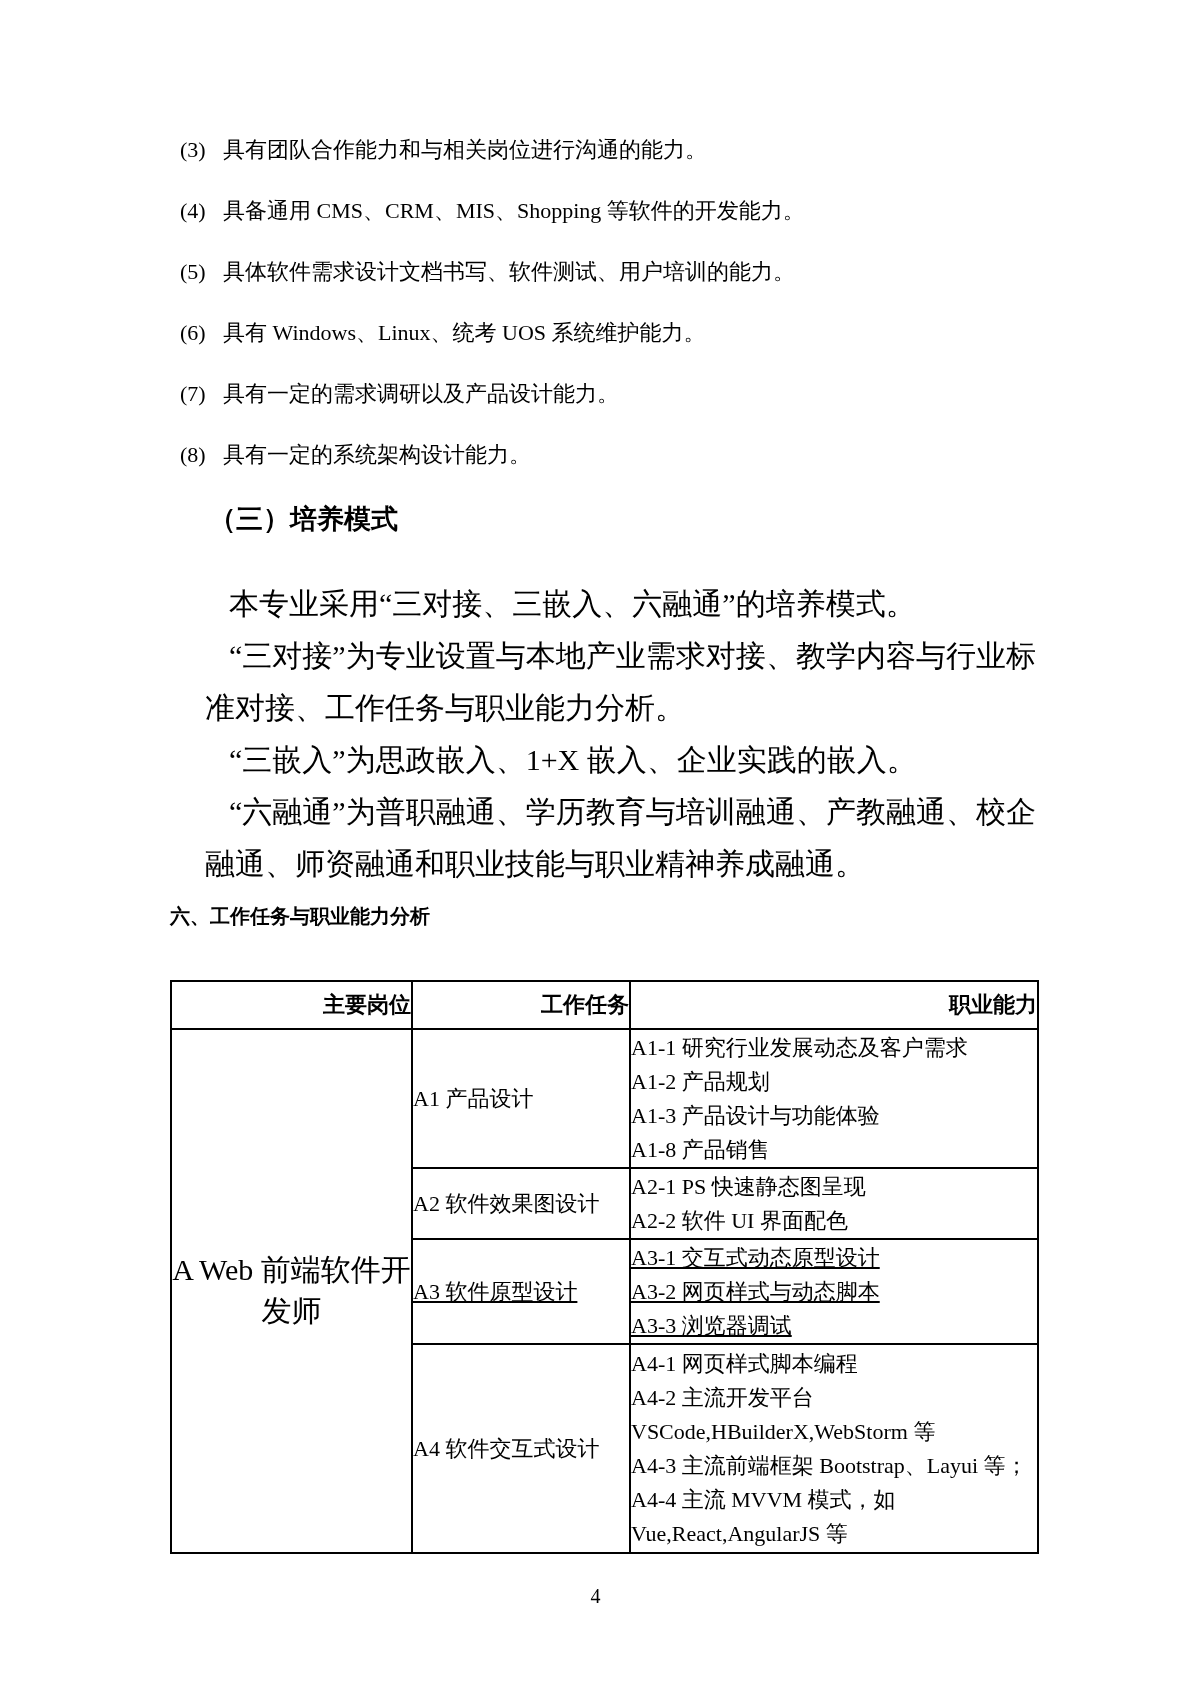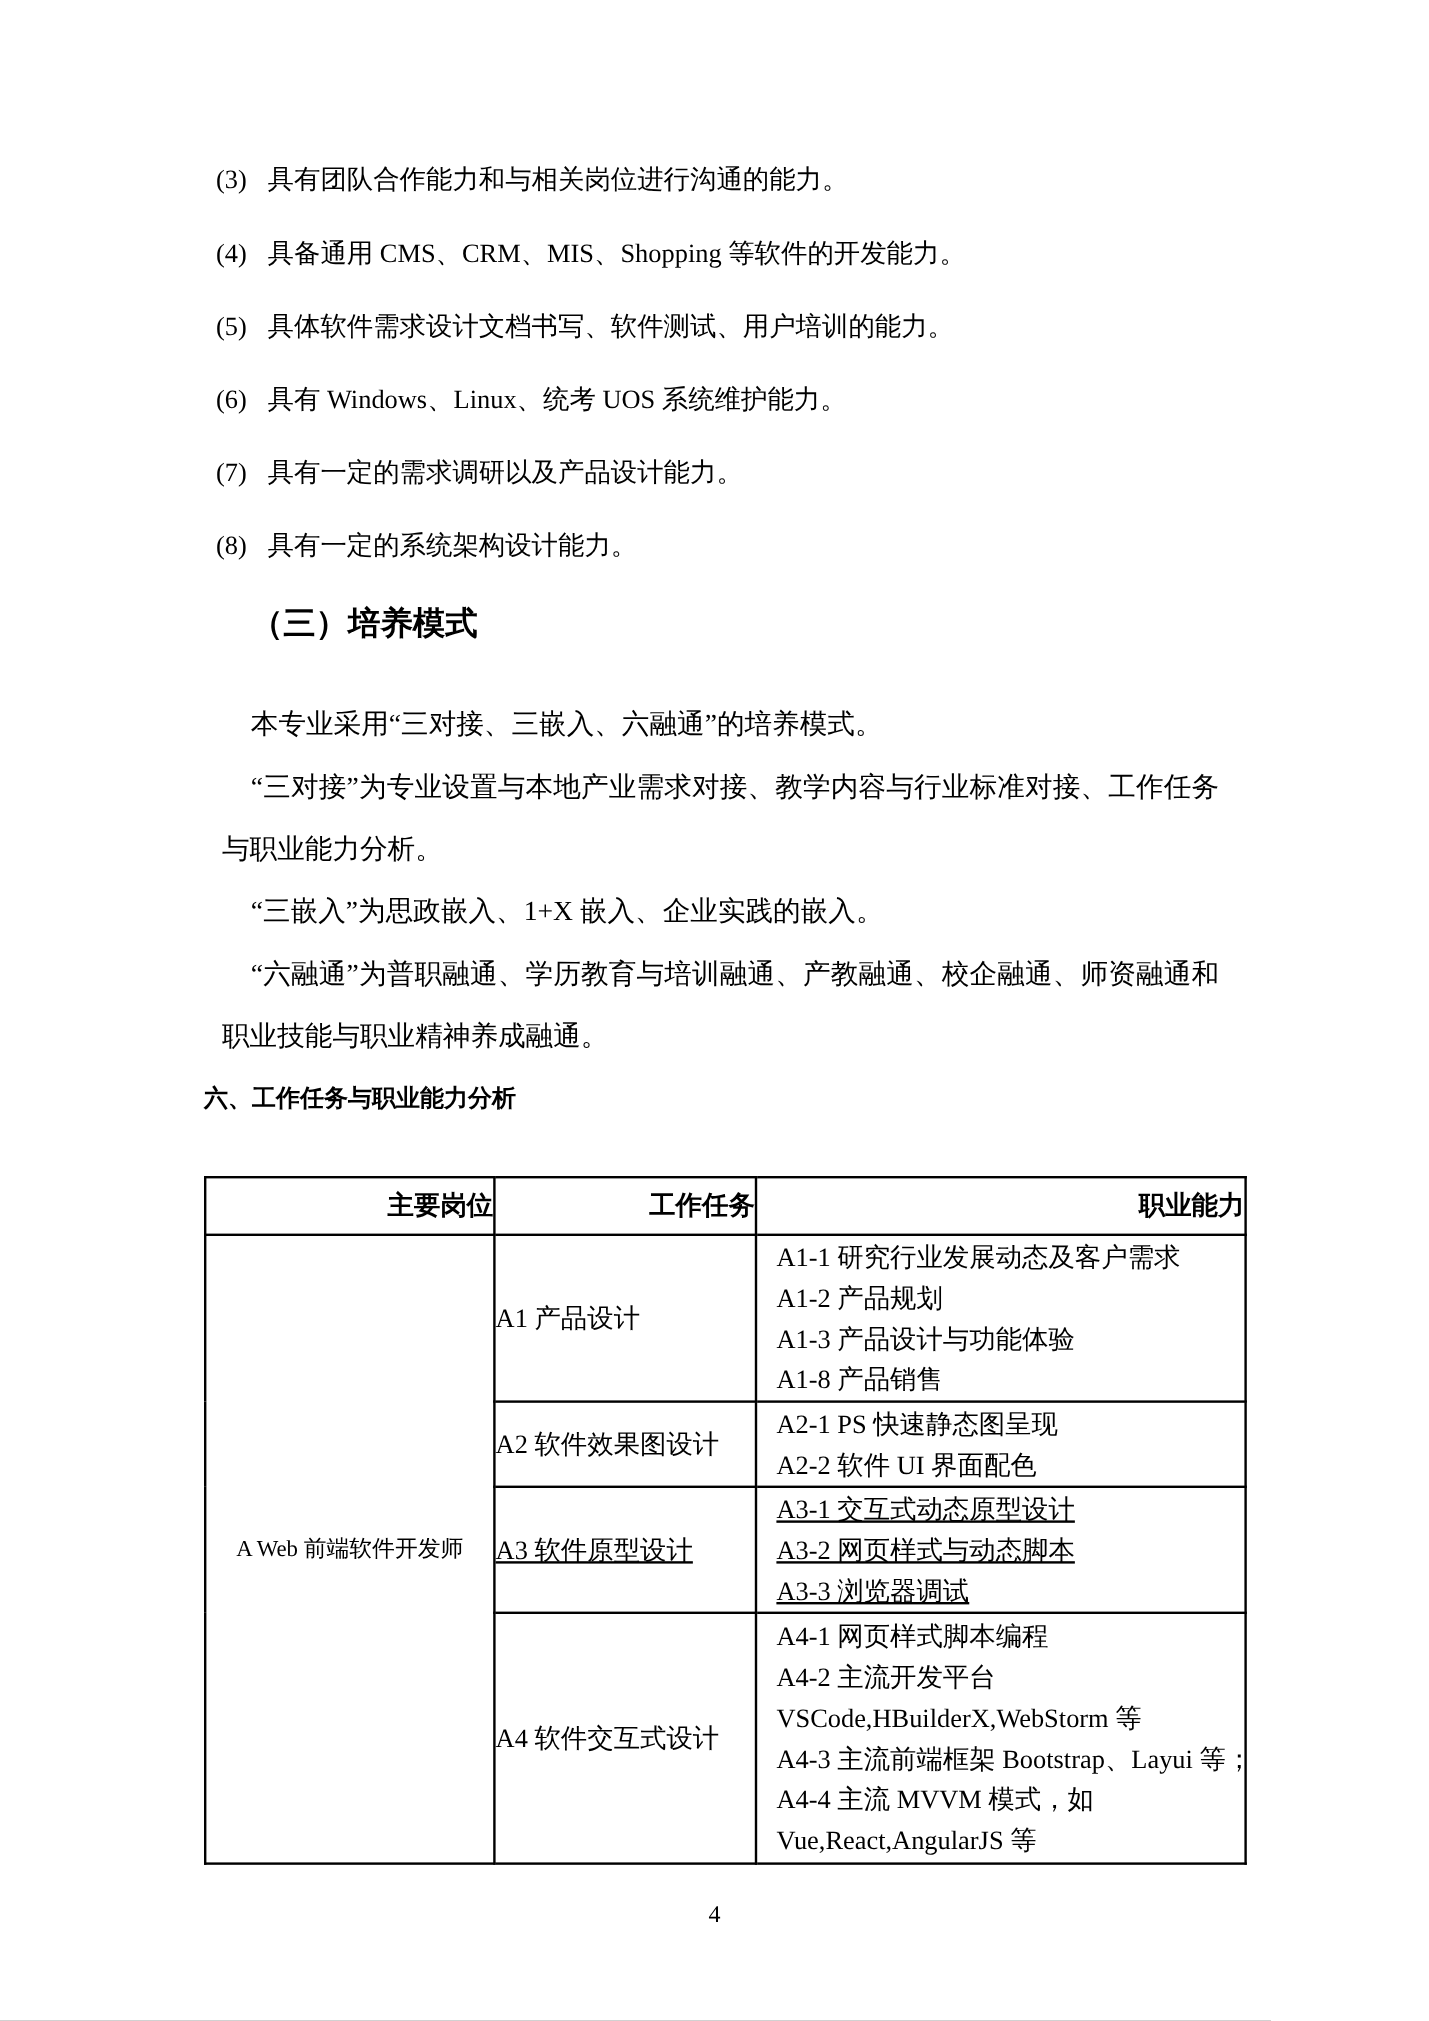--- a/index.html
+++ b/index.html
@@ -13,50 +13,50 @@
   .list-item{
     display:flex;margin-left:20px;margin-bottom:33px;
     font-size:22px;line-height:28px;
   }
   .list-item .num{flex:0 0 43px;width:43px;}
   .section-heading{
     font-size:27px;font-weight:bold;line-height:34px;
     margin:29px 0 0 49px;
   }
   .paras{
-    margin:42px 0 0 25px;width:831px;
-    font-size:23px;line-height:52px;text-align:justify;
+    margin:42px 0 0 45px;width:831px;
+    font-size:30px;line-height:52px;text-align:justify;
   }
   .paras p{margin:0;text-indent:24px;}
   .main-heading{
     font-size:20px;font-weight:bold;line-height:40px;
     margin:6px 0 0 10px;
   }
   table.task-table{
     border-collapse:collapse;table-layout:fixed;
     margin:44px 0 0 10px;width:867px;
   }
   table.task-table th,
   table.task-table td{
     border:2px solid #000;padding:0;font-weight:normal;
   }
   table.task-table th{
     height:46px;font-size:22px;font-weight:bold;
     text-align:right;vertical-align:middle;
   }
   td.pos-cell{
-    text-align:center;vertical-align:middle;font-size:19px;
+    text-align:center;vertical-align:middle;font-size:30px;
   }
   td.task-cell{
     vertical-align:middle;padding-left:14px;font-size:22px;
   }
   td.abil-cell{
     vertical-align:middle;padding:2px 6px 2px 13px;font-size:22px;
   }
-  td.abil-cell .abil-line{line-height:34px;white-space:nowrap;padding-left:16px;}
+  td.abil-cell .abil-line{line-height:34px;white-space:nowrap;}
   tr.row-a1 td{height:137px;}
   tr.row-a2 td{height:69px;}
   tr.row-a3 td{height:103px;text-decoration:underline;}
   tr.row-a4 td{height:207px;}
   .page-number{
     position:absolute;bottom:76px;left:0;width:100%;
     text-align:center;font-size:20px;
   }
 </style>
 </head>

